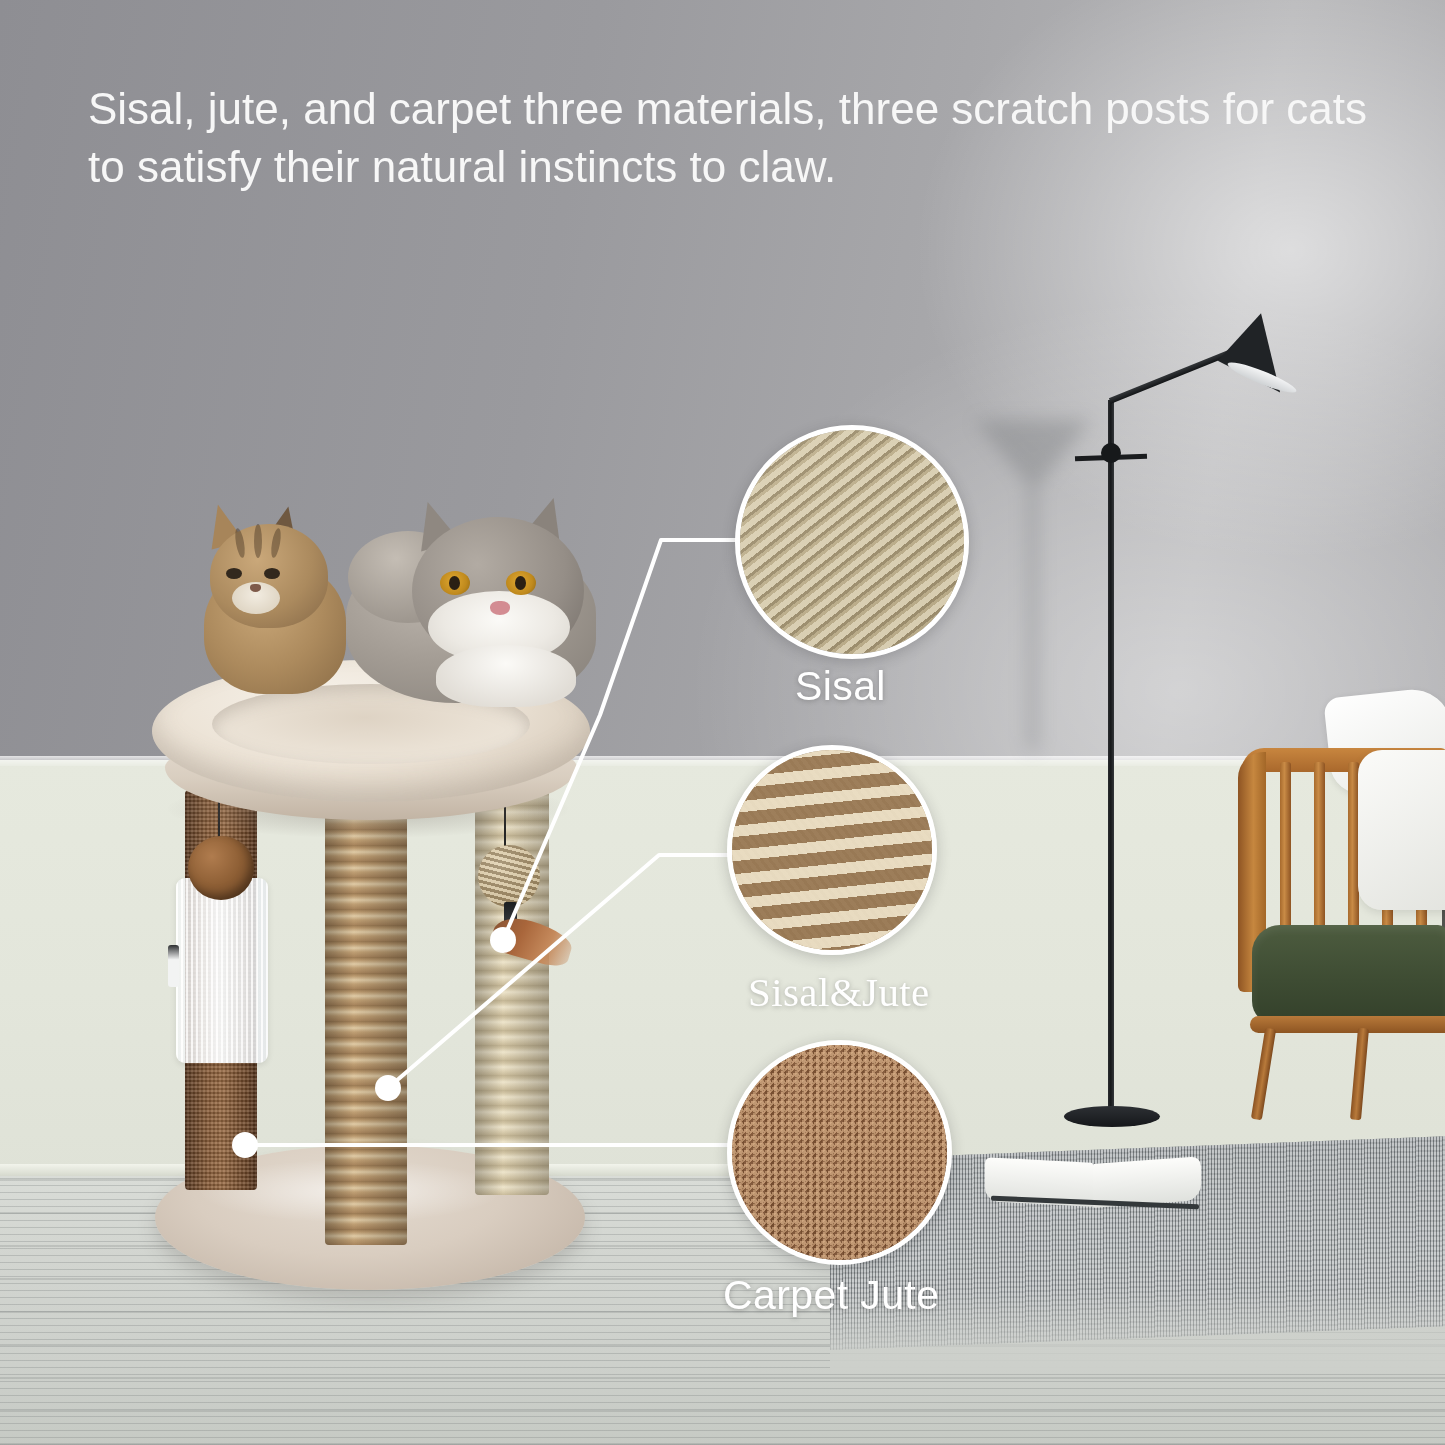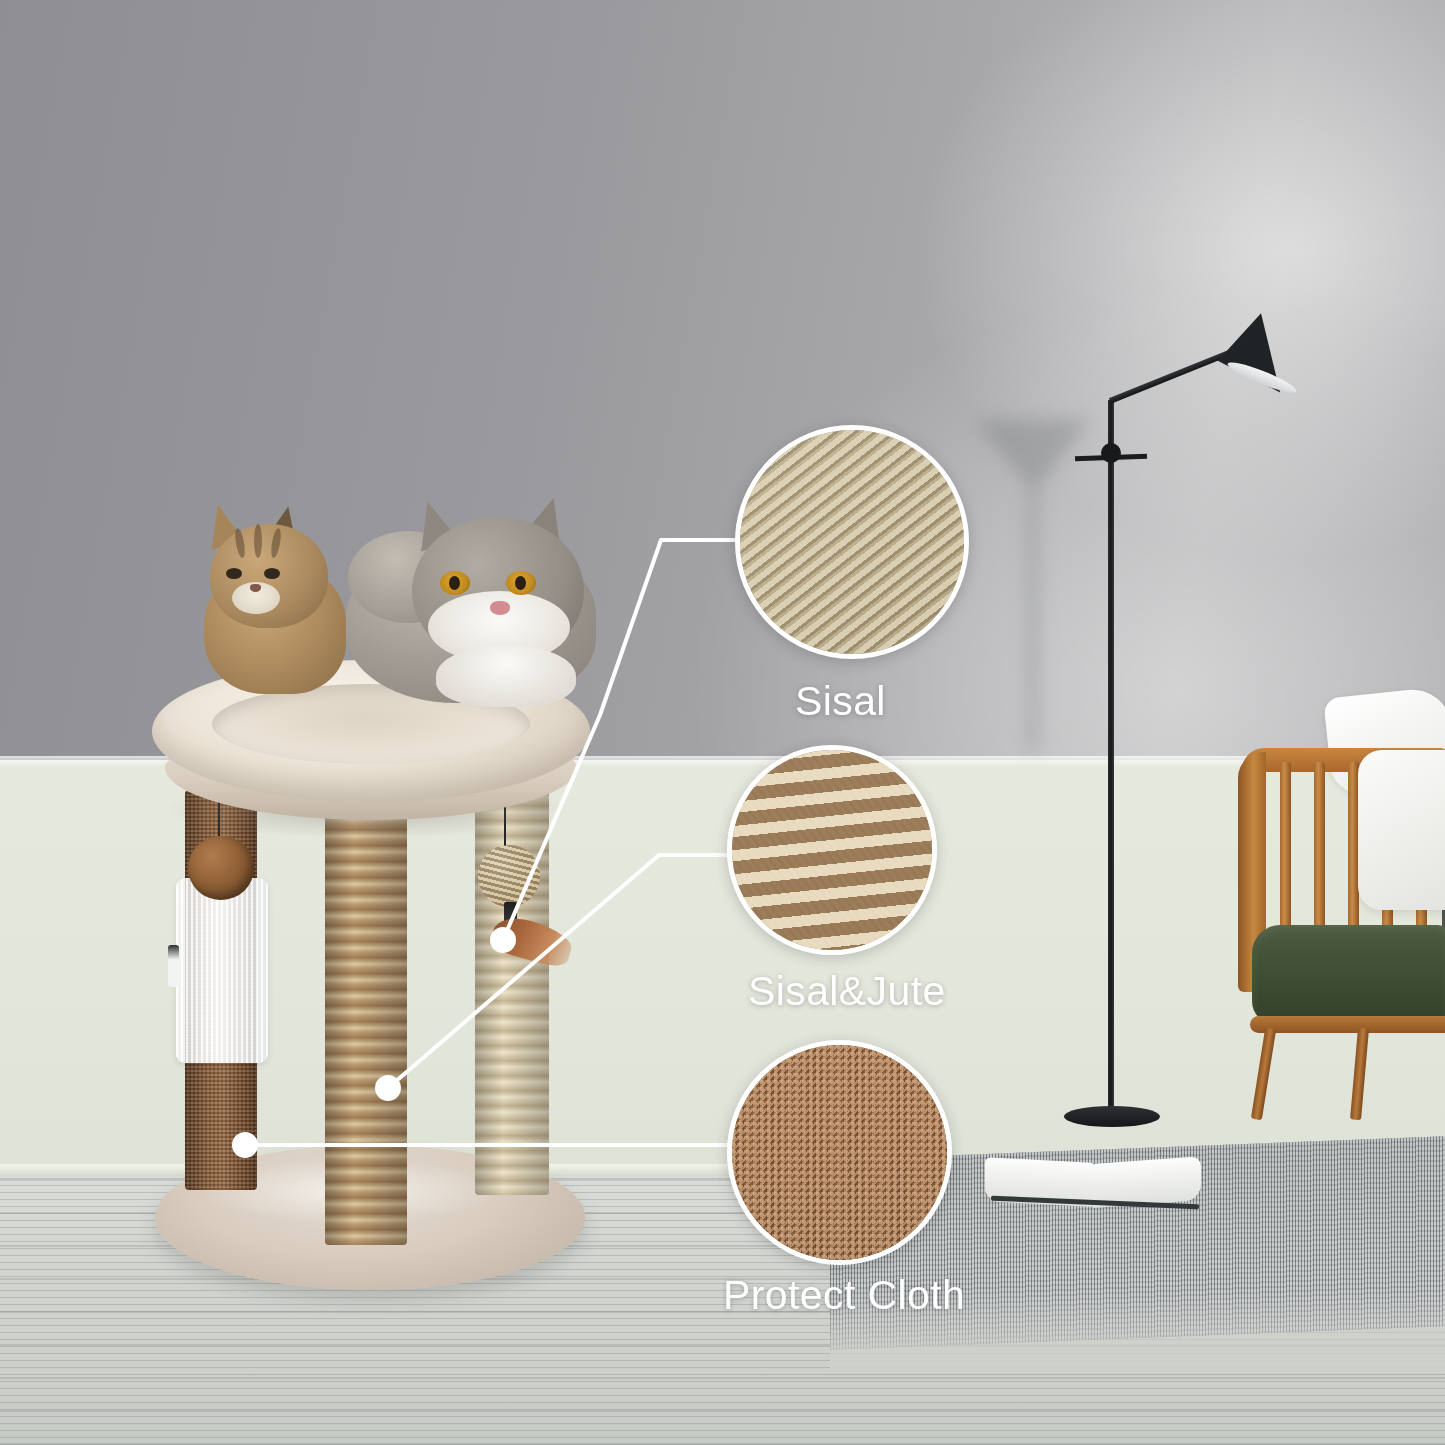--- a/index.html
+++ b/index.html
@@ -558,33 +558,34 @@
     <circle cx="388" cy="1088" r="13" fill="#ffffff"></circle>
 
     <polyline points="245,1145 735,1145" fill="none" stroke="#ffffff" stroke-width="4" stroke-linejoin="round"></polyline>
     <circle cx="245" cy="1145" r="13" fill="#ffffff"></circle>
   </svg>
 
   <div class="callout">
     <div class="swatch" style="left:735px;top:425px;width:224px;height:224px;">
       <div class="tex sisal"></div>
     </div>
-    <div class="swatch-label" style="left:795px;top:678px;text-align:center;">Sisal</div>
+    <div class="swatch-label" style="left:795px;top:663px;text-align:center;">Sisal</div>
   </div>
 
   <div class="callout">
     <div class="swatch" style="left:727px;top:745px;width:200px;height:200px;">
       <div class="tex jute"></div>
     </div>
-    <div class="swatch-label" style="left:748px;top:968px;">Sisal&amp;Jute</div>
+    <div class="swatch-label" style="left:748px;top:968px;font-family:Liberation Serif, serif;">Sisal&amp;Jute</div>
   </div>
 
   <div class="callout">
     <div class="swatch" style="left:727px;top:1040px;width:215px;height:215px;">
       <div class="tex carpet"></div>
     </div>
-    <div class="swatch-label" style="left:723px;top:1272px;">Protect Cloth</div>
+    <div class="swatch-label" style="left:723px;top:1272px;">Carpet Jute</div>
   </div>
 
   <div class="headings">
+    <p class="subtitle">Sisal, jute, and carpet three materials, three scratch posts for cats to satisfy their natural instincts to claw.</p>
   </div>
 
 </div>
 
 </body></html>

